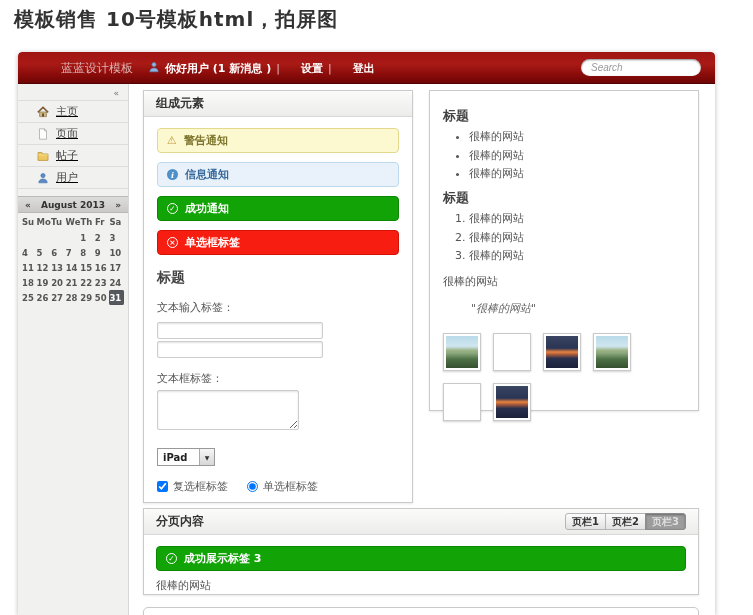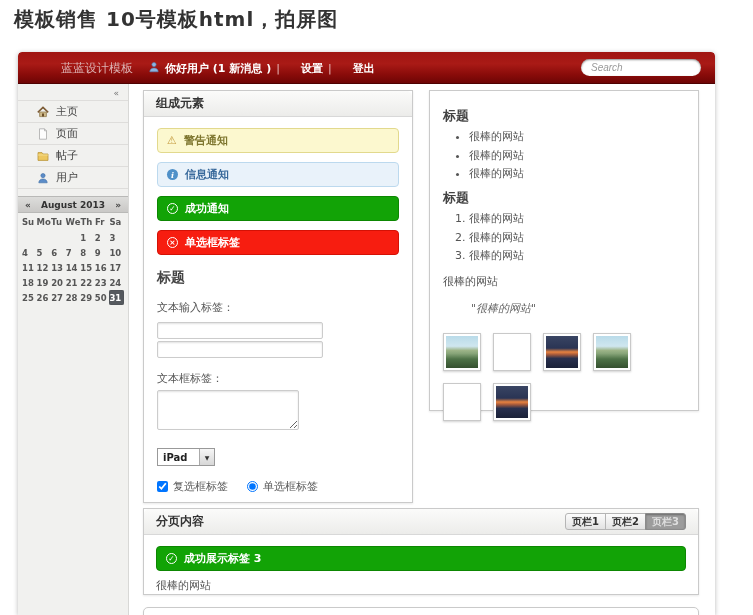--- a/index.html
+++ b/index.html
@@ -22,21 +22,21 @@
   .hlink { color:#fff; text-decoration:none; cursor:pointer;margin-left:16px; }
   .search { position:absolute; right:14px; top:7px; width:120px; height:17px; border:none; border-radius:9px; background:#fff; box-shadow:inset 0 1px 2px rgba(0,0,0,.45); padding:0 10px; font-size:10px; color:#333; outline:none; }
   .search::placeholder { color:#999; font-style:italic; }
 
   
   .app-body { display:flex; height:531px; background:#fff; }
 
   
   .sidebar { width:111px; min-width:111px; background:#f1f1ef; border-right:1px solid #d8d8d6; }
   .collapse { text-align:right; padding:4px 9px 2px; font-size:9px; color:#777; cursor:pointer; line-height:10px; }
-  .menu { border-bottom:1px solid #dedddb; }
+  .menu { border-bottom:1px solid #dedddb;text-decoration:underline; }
   .menu-item { display:flex; align-items:center; gap:7px; height:22px; padding-left:19px; border-top:1px solid #dedddb; font-size:11px; color:#444; cursor:pointer; background:#f1f1ef; }
   .menu-item .mi-ic { display:inline-flex; width:12px; height:12px; }
 
   .cal { margin-top:7px; }
   .cal-head { display:flex; align-items:center; height:17px; padding:0 7px;
     background:linear-gradient(#dddddb,#c9c8c6); border-top:1px solid #b9b9b7; border-bottom:1px solid #b9b9b7; }
   .cal-title { flex:1; text-align:center; font-size:9px; font-weight:bold; color:#333; }
   .cal-nav { font-size:9px; color:#444; cursor:pointer; font-weight:bold; }
   .cal-grid { display:grid; grid-template-columns:repeat(7,1fr); padding:0 4px; }
   .cal-grid .wd { font-size:8.5px; font-weight:bold; color:#555; padding:4px 0 3px; }

